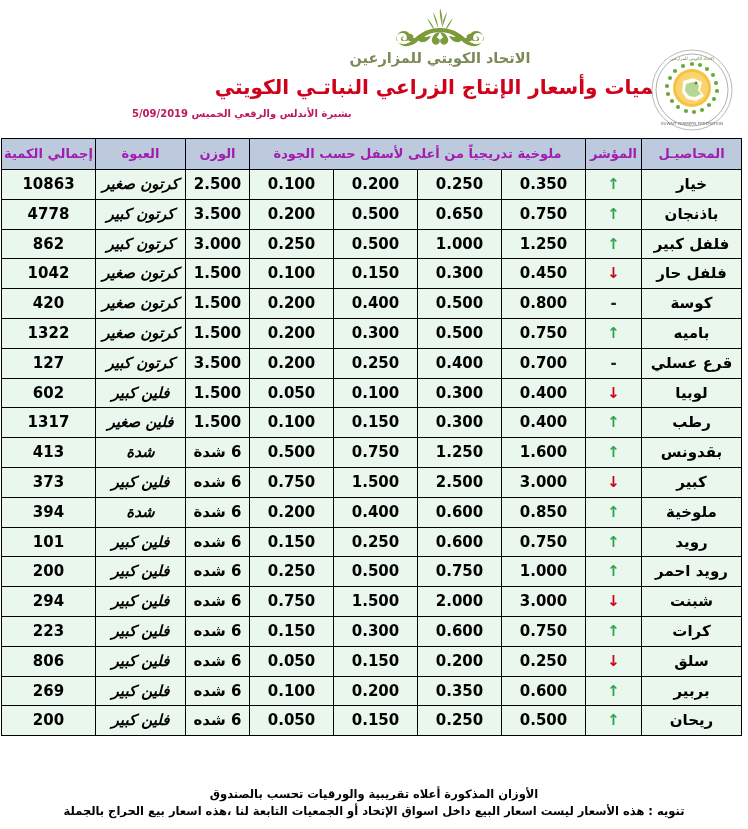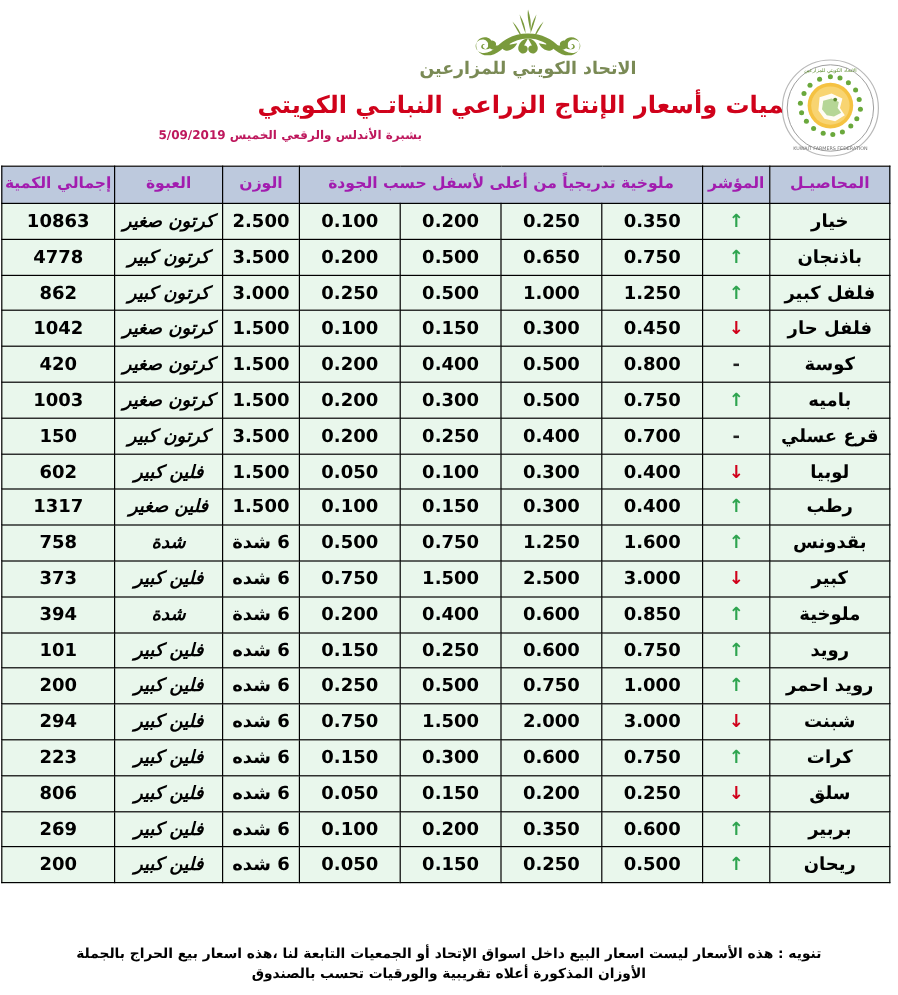--- a/index.html
+++ b/index.html
@@ -289,32 +289,32 @@
           </tr>
           <tr>
             <td class="crop">باميه</td>
             <td class="ind"><span class="arrow-up">↑</span></td>
             <td class="num">0.750</td>
             <td class="num">0.500</td>
             <td class="num">0.300</td>
             <td class="num">0.200</td>
             <td class="weight">1.500</td>
             <td class="pack">كرتون صغير</td>
-            <td class="total">1003</td>
+            <td class="total">1322</td>
           </tr>
           <tr>
             <td class="crop">قرع عسلي</td>
             <td class="ind"><span class="flat">-</span></td>
             <td class="num">0.700</td>
             <td class="num">0.400</td>
             <td class="num">0.250</td>
             <td class="num">0.200</td>
             <td class="weight">3.500</td>
             <td class="pack">كرتون كبير</td>
-            <td class="total">150</td>
+            <td class="total">127</td>
           </tr>
           <tr>
             <td class="crop">لوبيا</td>
             <td class="ind"><span class="arrow-down">↓</span></td>
             <td class="num">0.400</td>
             <td class="num">0.300</td>
             <td class="num">0.100</td>
             <td class="num">0.050</td>
             <td class="weight">1.500</td>
             <td class="pack">فلين كبير</td>
@@ -333,21 +333,21 @@
           </tr>
           <tr>
             <td class="crop">بقدونس</td>
             <td class="ind"><span class="arrow-up">↑</span></td>
             <td class="num">1.600</td>
             <td class="num">1.250</td>
             <td class="num">0.750</td>
             <td class="num">0.500</td>
             <td class="weight">6 شدة</td>
             <td class="pack">شدة</td>
-            <td class="total">758</td>
+            <td class="total">413</td>
           </tr>
           <tr>
             <td class="crop">كبير</td>
             <td class="ind"><span class="arrow-down">↓</span></td>
             <td class="num">3.000</td>
             <td class="num">2.500</td>
             <td class="num">1.500</td>
             <td class="num">0.750</td>
             <td class="weight">6 شده</td>
             <td class="pack">فلين كبير</td>
@@ -439,17 +439,17 @@
             <td class="num">0.050</td>
             <td class="weight">6 شده</td>
             <td class="pack">فلين كبير</td>
             <td class="total">200</td>
           </tr>
         </tbody>
     </table>
   </div>
 
   <div class="footer">
+    <div>الأوزان المذكورة أعلاه تقريبية والورقيات تحسب بالصندوق</div>
     <div>تنويه : هذه الأسعار ليست اسعار البيع داخل اسواق الإتحاد أو الجمعيات التابعة لنا ،هذه اسعار بيع الحراج بالجملة</div>
-    <div>الأوزان المذكورة أعلاه تقريبية والورقيات تحسب بالصندوق</div>
   </div>
 
 </div>
 
 </body></html>

